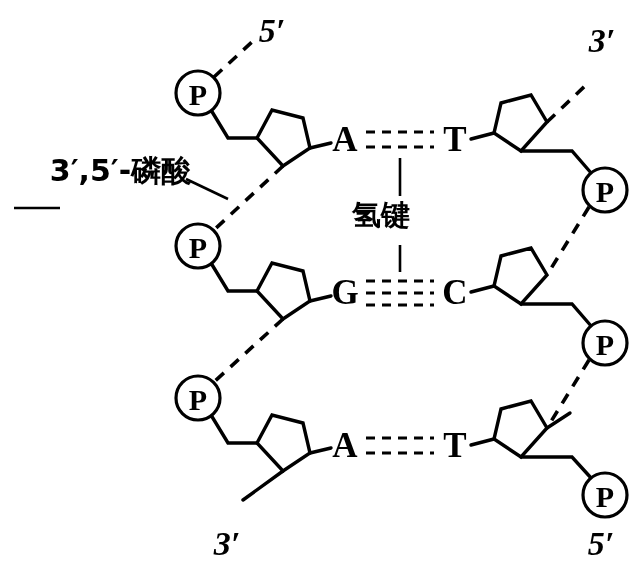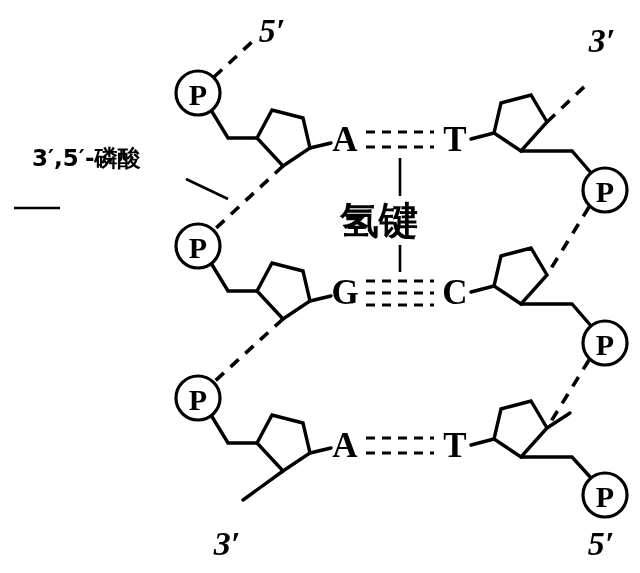--- a/index.html
+++ b/index.html
@@ -89,33 +89,33 @@
   }
   .cn-label {
     position: absolute;
     font-family: "DejaVu Sans", sans-serif;
     font-weight: 700;
     color: #000000;
     white-space: pre;
     line-height: 1.18;
   }
   #phosphodiester-label {
-    left: 0;
+    left: 8px;
     top: 118px;
-    font-size: 23px;
+    font-size: 30px;
     letter-spacing: 0px;
   }
   #phosphodiester-label .line2 {
     display: block;
     padding-left: 18px;
   }
   #hbond-label {
-    left: 340px;
+    left: 352px;
     top: 198px;
-    font-size: 39px;
+    font-size: 29px;
   }
 </style>
 </head>
 <body>
 
 <div id="diagram-root">
 
   <svg id="dna-svg" viewBox="0 0 640 573">
 
     <path class="bond-dashed" d="M 214 77 L 252 42"></path>

